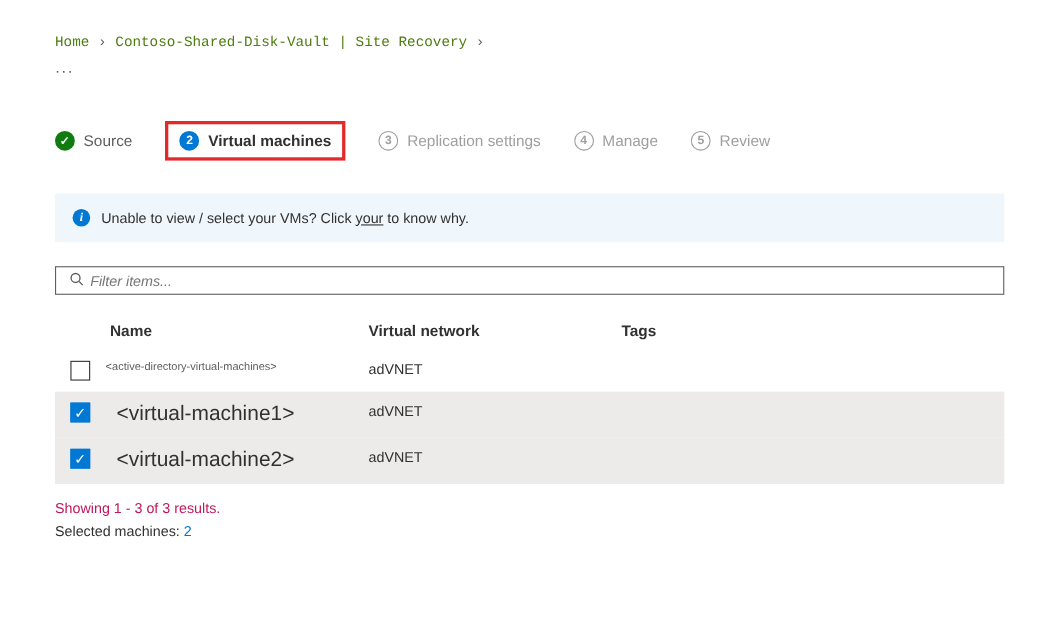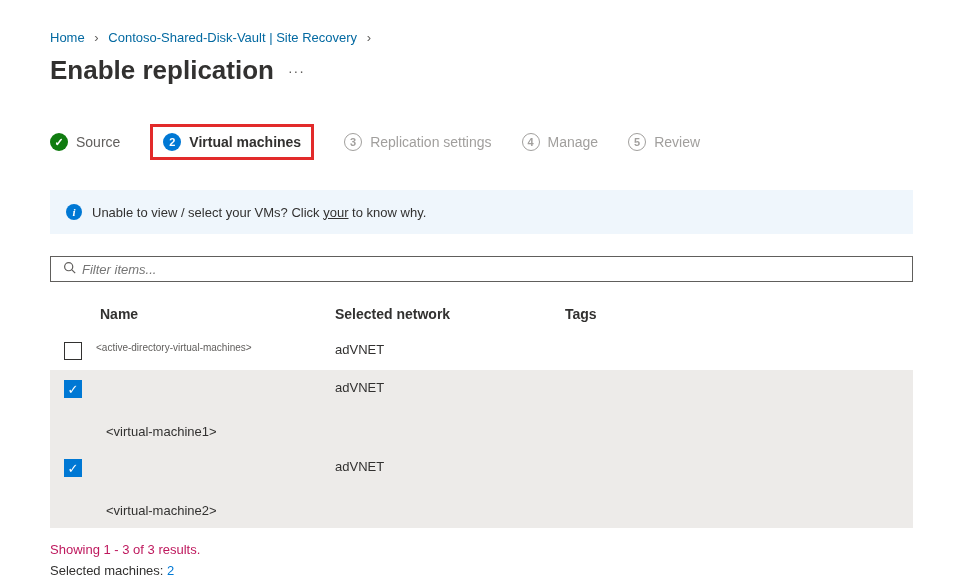--- a/index.html
+++ b/index.html
@@ -12,22 +12,23 @@
       font-size: 13px;
       color: #323130;
       padding: 30px 50px;
       background: #ffffff;
     }
     .breadcrumb {
       font-size: 13px;
       margin-bottom: 10px;
     }
     .breadcrumb a {
-      color: #0369a1;
+      color: #4d7c0f;
       text-decoration: none;
+      font-family: Liberation Mono, monospace;
     }
     .breadcrumb .sep {
       color: #605e5c;
       margin: 0 6px;
     }
     .page-title-row {
       display: flex;
       align-items: center;
       gap: 14px;
       margin-bottom: 38px;
@@ -174,24 +175,23 @@
       font-size: 13px;
     }
     .row-name {
       flex: 0 0 225px;
     }
     .row-name.small {
       font-size: 10px;
       color: #605e5c;
     }
     .row-name.std {
-      font-size: 13px;
+      font-size: 19px;
       color: #323130;
       padding-left: 10px;
-      margin-top: 44px;
     }
     .row-vnet {
       flex: 0 0 230px;
       font-size: 13px;
     }
     .row-tags {
       flex: 1;
     }
     .results-text {
       margin-top: 14px;
@@ -210,21 +210,20 @@
 <body>
 
 <div class="breadcrumb">
   <a href="#">Home</a>
   <span class="sep">›</span>
   <a href="#">Contoso-Shared-Disk-Vault | Site Recovery</a>
   <span class="sep">›</span>
 </div>
 
 <div class="page-title-row">
-  <h1 class="page-title">Enable replication</h1>
   <span class="more-dots">···</span>
 </div>
 
 <div class="steps">
   <div class="step completed">
     <span class="step-circle">✓</span>
     <span>Source</span>
   </div>
   <div class="step current">
     <span class="step-circle">2</span>
@@ -256,21 +255,21 @@
     <svg width="13" height="13" viewBox="0 0 16 16" fill="none" stroke="#605e5c" stroke-width="1.5">
         <circle cx="7" cy="7" r="5"></circle>
         <line x1="11" y1="11" x2="15" y2="15"></line>
       </svg>
   </span>
   <input type="text" placeholder="Filter items..." style="">
 </div>
 
 <div class="table-head">
   <div class="col-name">Name</div>
-  <div class="col-vnet">Selected network</div>
+  <div class="col-vnet">Virtual network</div>
   <div class="col-tags">Tags</div>
 </div>
 
 <div class="row">
   <div class="checkbox"></div>
   <div class="row-name small">&lt;active-directory-virtual-machines&gt;</div>
   <div class="row-vnet">adVNET</div>
   <div class="row-tags"></div>
 </div>
 

